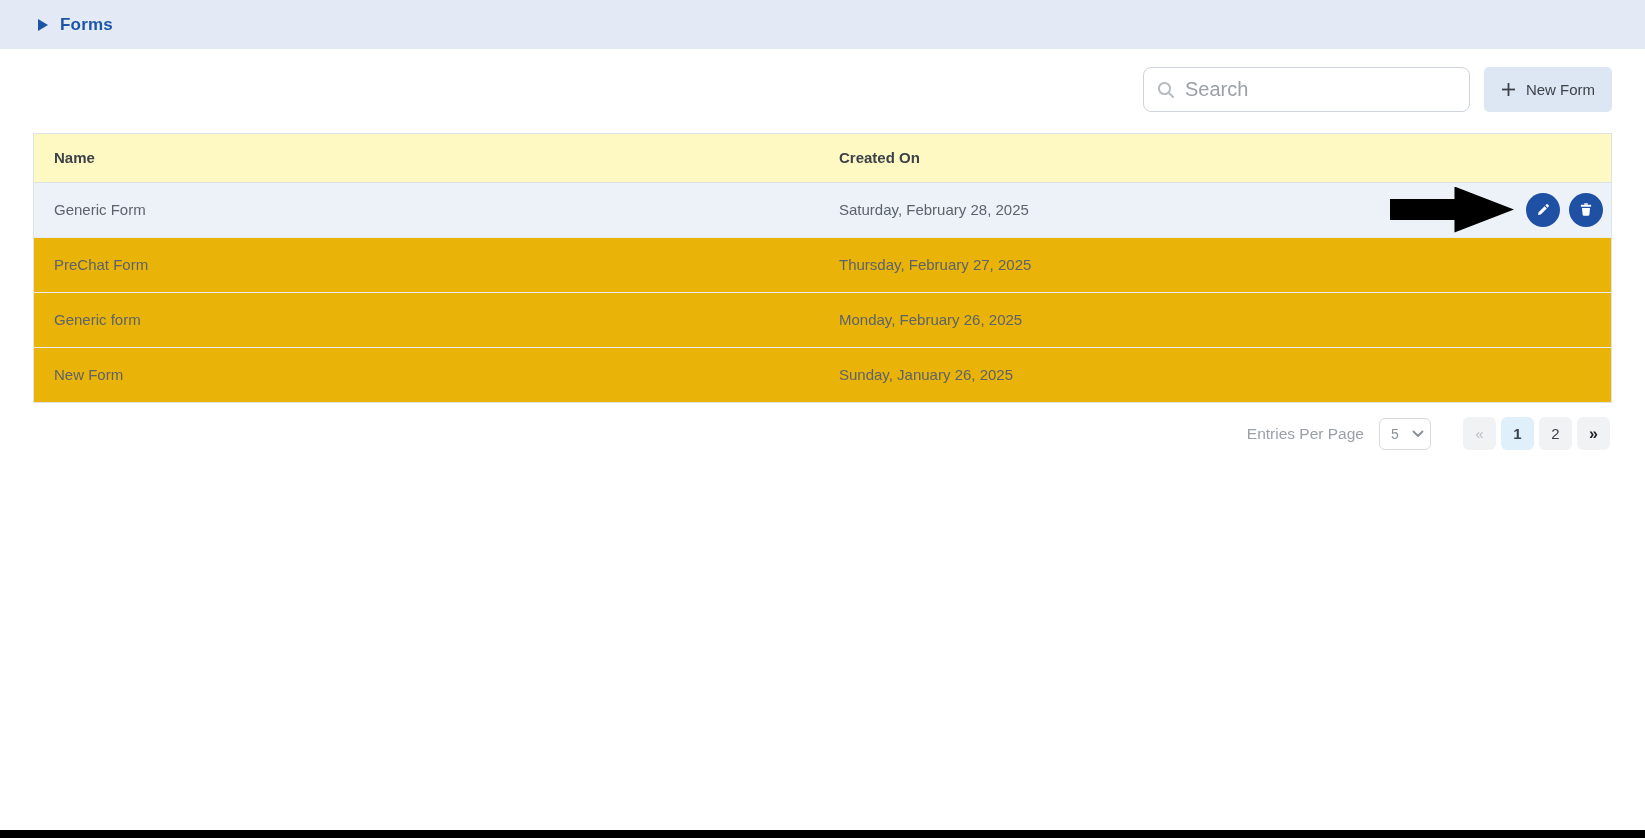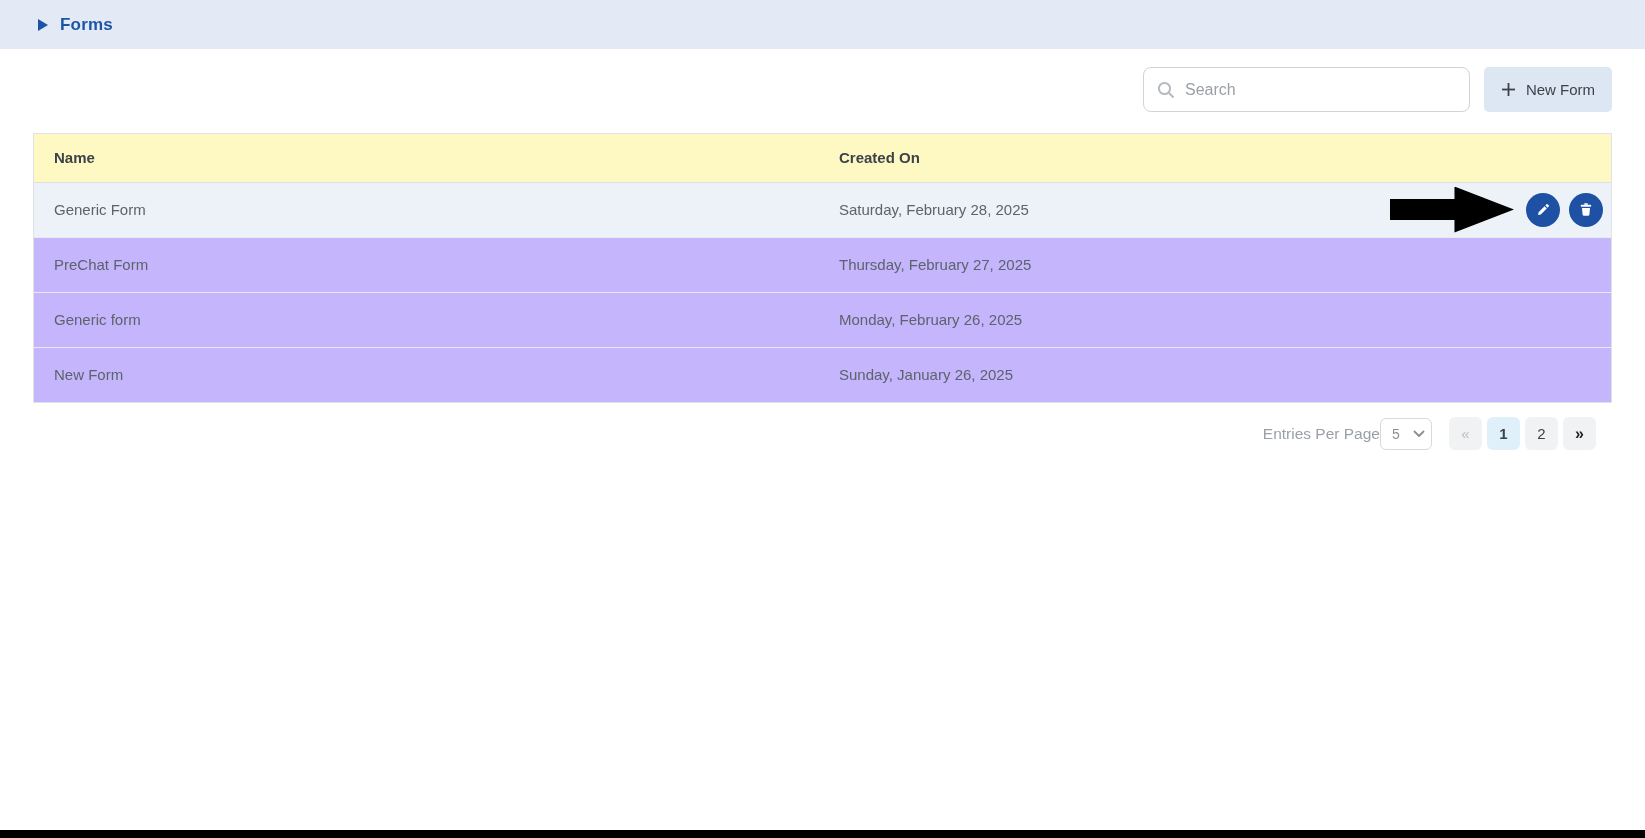--- a/index.html
+++ b/index.html
@@ -44,21 +44,21 @@
     border-radius: 8px;
     display: flex;
     align-items: center;
     gap: 9px;
     padding: 0 12px;
   }
   .search-box input {
     border: none;
     outline: none;
     flex: 1;
-    font-size: 16px;
+    font-size: 20px;
     color: #333;
     font-family: inherit;
     background: transparent;
   }
   .search-box input::placeholder { color: #9aa0a6; }
   .new-form-btn {
     height: 45px;
     width: 128px;
     background: #dde7f3;
     border: none;
@@ -87,21 +87,21 @@
     color: #3c4248;
     background: #fef9c3;
     border-bottom: 1px solid #dde1e6;
   }
   .col-name { width: 785px; }
   td {
     height: 55px;
     padding: 0 0 0 20px;
     color: #5c636b;
     border-bottom: 1px solid #e7eaee;
-    background: #c4b5fd;
+    background: #eab308;
   }
   tbody tr:last-child td { border-bottom: none; }
   tr.highlighted td { background: #edf2f8; }
   td.date-cell { position: relative; }
 
   
   .row-tools {
     position: absolute;
     right: 8px;
     top: 50%;
@@ -131,21 +131,22 @@
     height: 46px;
     background: #000000;
     clip-path: polygon(0% 27%, 52% 27%, 52% 0%, 100% 50%, 52% 100%, 52% 73%, 0% 73%);
   }
 
   
   .pagination {
     display: flex;
     justify-content: flex-end;
     align-items: center;
-    margin: 14px 49px 0 33px;
+    margin: 14px 35px 0 33px;
+    gap: 15px;
   }
   .entries-label { color: #9aa0a6; font-size: 15.5px; }
   .select-wrap { position: relative; display: inline-flex; }
   .select-wrap select {
     width: 52px;
     height: 32px;
     border: 1px solid #d6dade;
     border-radius: 6px;
     background: #ffffff;
     color: #8a9097;

